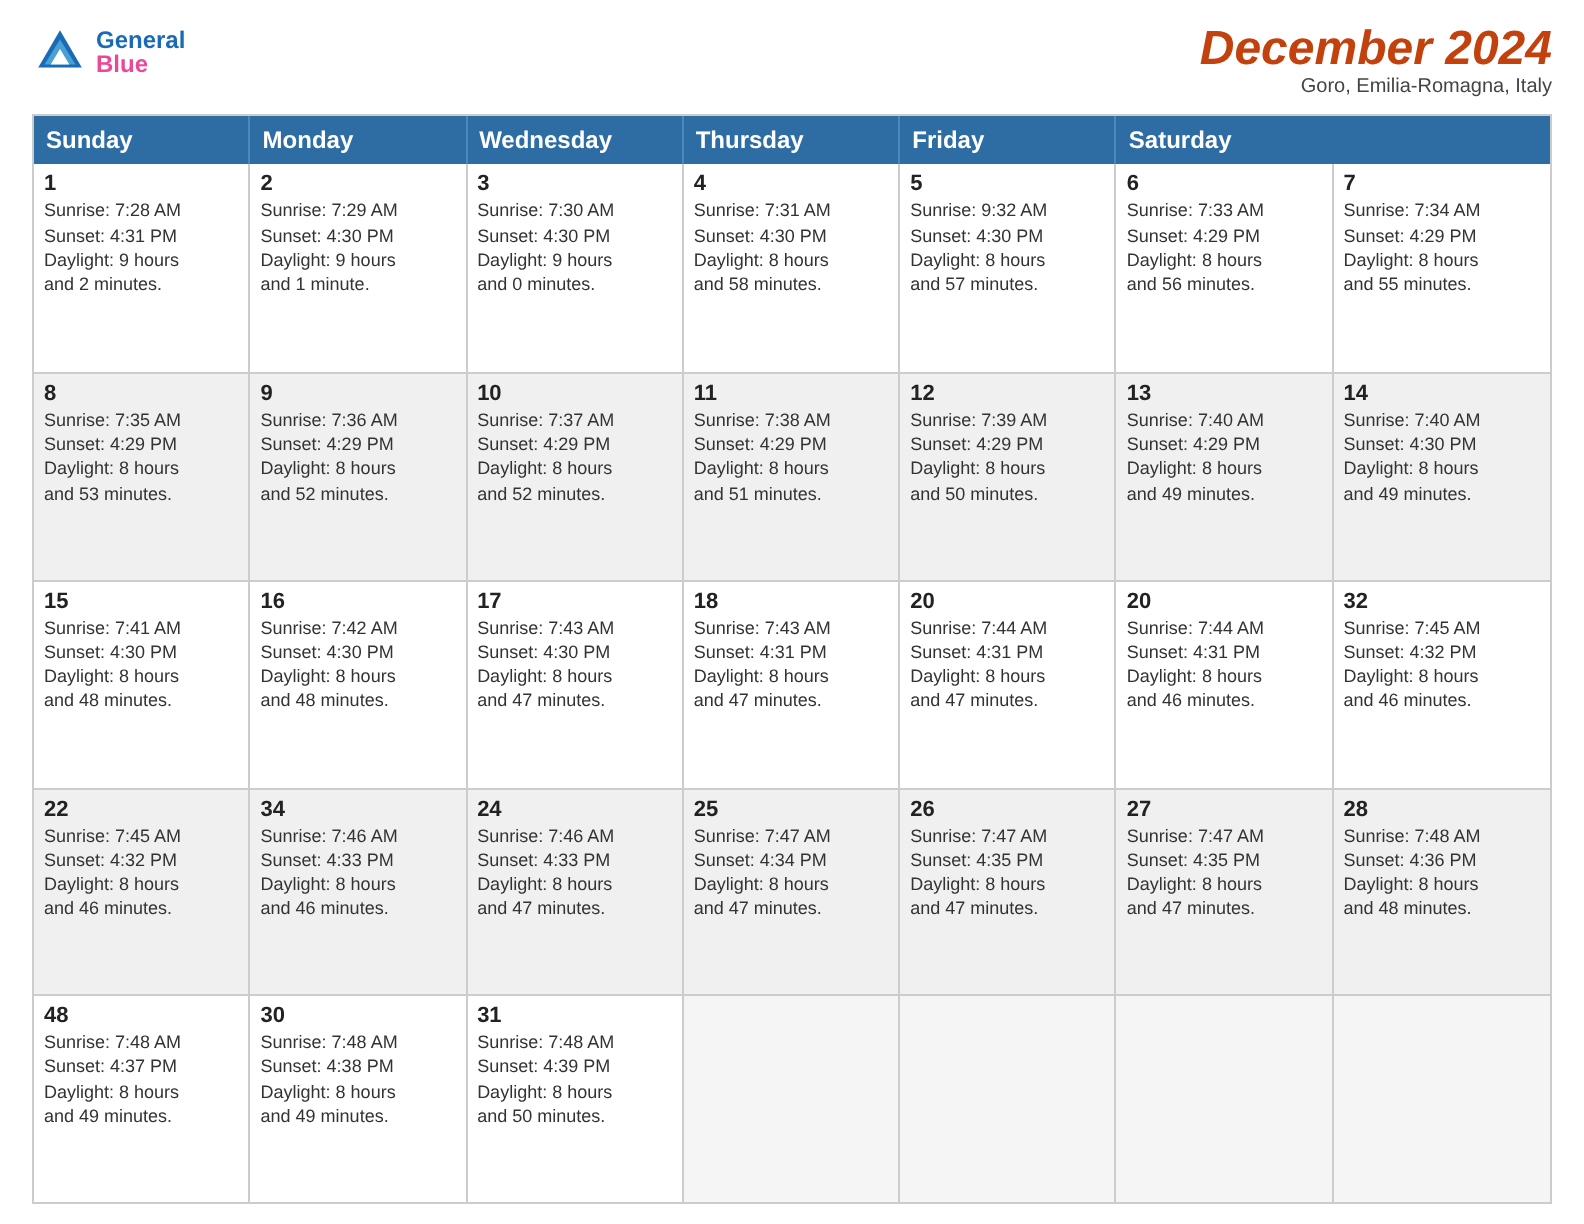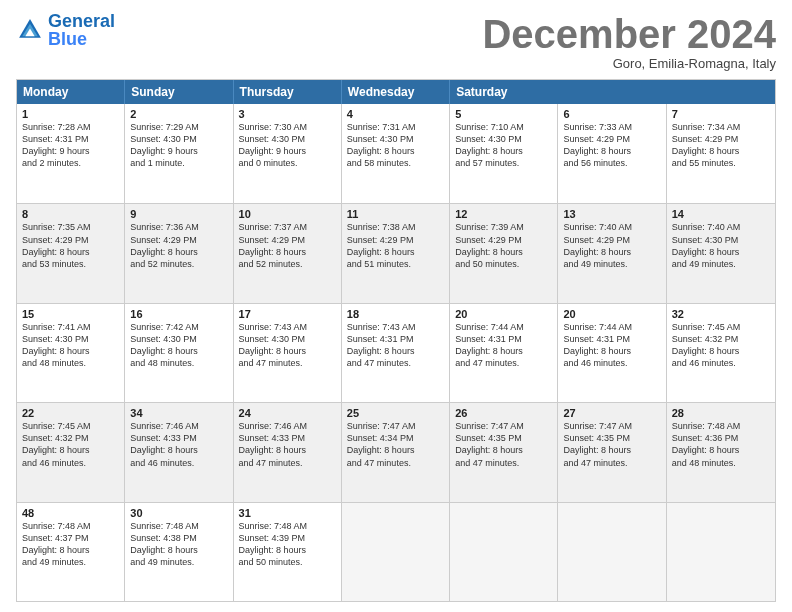--- a/index.html
+++ b/index.html
@@ -22,41 +22,42 @@
       justify-content: space-between;
       align-items: flex-start;
       margin-bottom: 8px;
     }
     .logo {
       display: flex;
       align-items: center;
       gap: 4px;
     }
     .logo-text {
-      font-size: 18px;
+      font-size: 12px;
       font-weight: bold;
       color: #333;
       line-height: 1;
     }
     .logo-text span { color: #1a6bb5; }
     .logo-icon {
       width: 28px;
       height: 28px;
     }
     .title-block {
       text-align: right;
     }
     .month-title {
-      font-size: 40px;
+      font-size: 24px;
       font-weight: bold;
-      color: #737373;
+      color: #c2410c;
       line-height: 1.1;
+      font-style: italic;
     }
     .subtitle {
-      font-size: 13px;
+      font-size: 10px;
       color: #444;
     }
     .calendar {
       flex: 1;
       display: flex;
       flex-direction: column;
       border: 1px solid #ccc;
     }
     .cal-header {
       display: grid;
@@ -115,35 +116,36 @@
 <div class="page">
   <div class="header">
     <div class="logo">
       <svg class="logo-icon" viewBox="0 0 36 36">
         <polygon points="18,4 32,28 4,28" fill="#1a6bb5"></polygon>
         <polygon points="18,10 28,26 8,26" fill="#4a9fd4"></polygon>
         <polygon points="18,16 24,26 12,26" fill="#fff"></polygon>
       </svg>
       <div>
         <div class="logo-text"><span>General</span></div>
-        <div class="logo-text" style="color:#3b82f6;">Blue</div>
+        <div class="logo-text" style="color:#ec4899;">Blue</div>
       </div>
     </div>
     <div class="title-block">
       <div class="month-title">December 2024</div>
       <div class="subtitle">Goro, Emilia-Romagna, Italy</div>
     </div>
   </div>
 
   <div class="calendar">
     <div class="cal-header">
-    <div class="cal-header-cell">Monday</div>
-        <div class="cal-header-cell">Sunday</div>
+    <div class="cal-header-cell">Sunday</div>
+        <div class="cal-header-cell">Monday</div>
+        <div class="cal-header-cell">Wednesday</div>
         <div class="cal-header-cell">Thursday</div>
-        <div class="cal-header-cell">Wednesday</div>
+        <div class="cal-header-cell">Friday</div>
         <div class="cal-header-cell">Saturday</div>
       </div>
     <div class="cal-body">
     <div class="cal-row">
           <div class="cal-cell">
             <span class="day-num">1</span>
         <span class="cell-line">Sunrise: 7:28 AM</span>
         <span class="cell-line">Sunset: 4:31 PM</span>
         <span class="cell-line">Daylight: 9 hours</span>
         <span class="cell-line">and 2 minutes.</span>
@@ -164,21 +166,21 @@
           </div>
           <div class="cal-cell">
             <span class="day-num">4</span>
         <span class="cell-line">Sunrise: 7:31 AM</span>
         <span class="cell-line">Sunset: 4:30 PM</span>
         <span class="cell-line">Daylight: 8 hours</span>
         <span class="cell-line">and 58 minutes.</span>
           </div>
           <div class="cal-cell">
             <span class="day-num">5</span>
-        <span class="cell-line">Sunrise: 7:10 AM</span>
+        <span class="cell-line">Sunrise: 9:32 AM</span>
         <span class="cell-line">Sunset: 4:30 PM</span>
         <span class="cell-line">Daylight: 8 hours</span>
         <span class="cell-line">and 57 minutes.</span>
           </div>
           <div class="cal-cell">
             <span class="day-num">6</span>
         <span class="cell-line">Sunrise: 7:33 AM</span>
         <span class="cell-line">Sunset: 4:29 PM</span>
         <span class="cell-line">Daylight: 8 hours</span>
         <span class="cell-line">and 56 minutes.</span>

